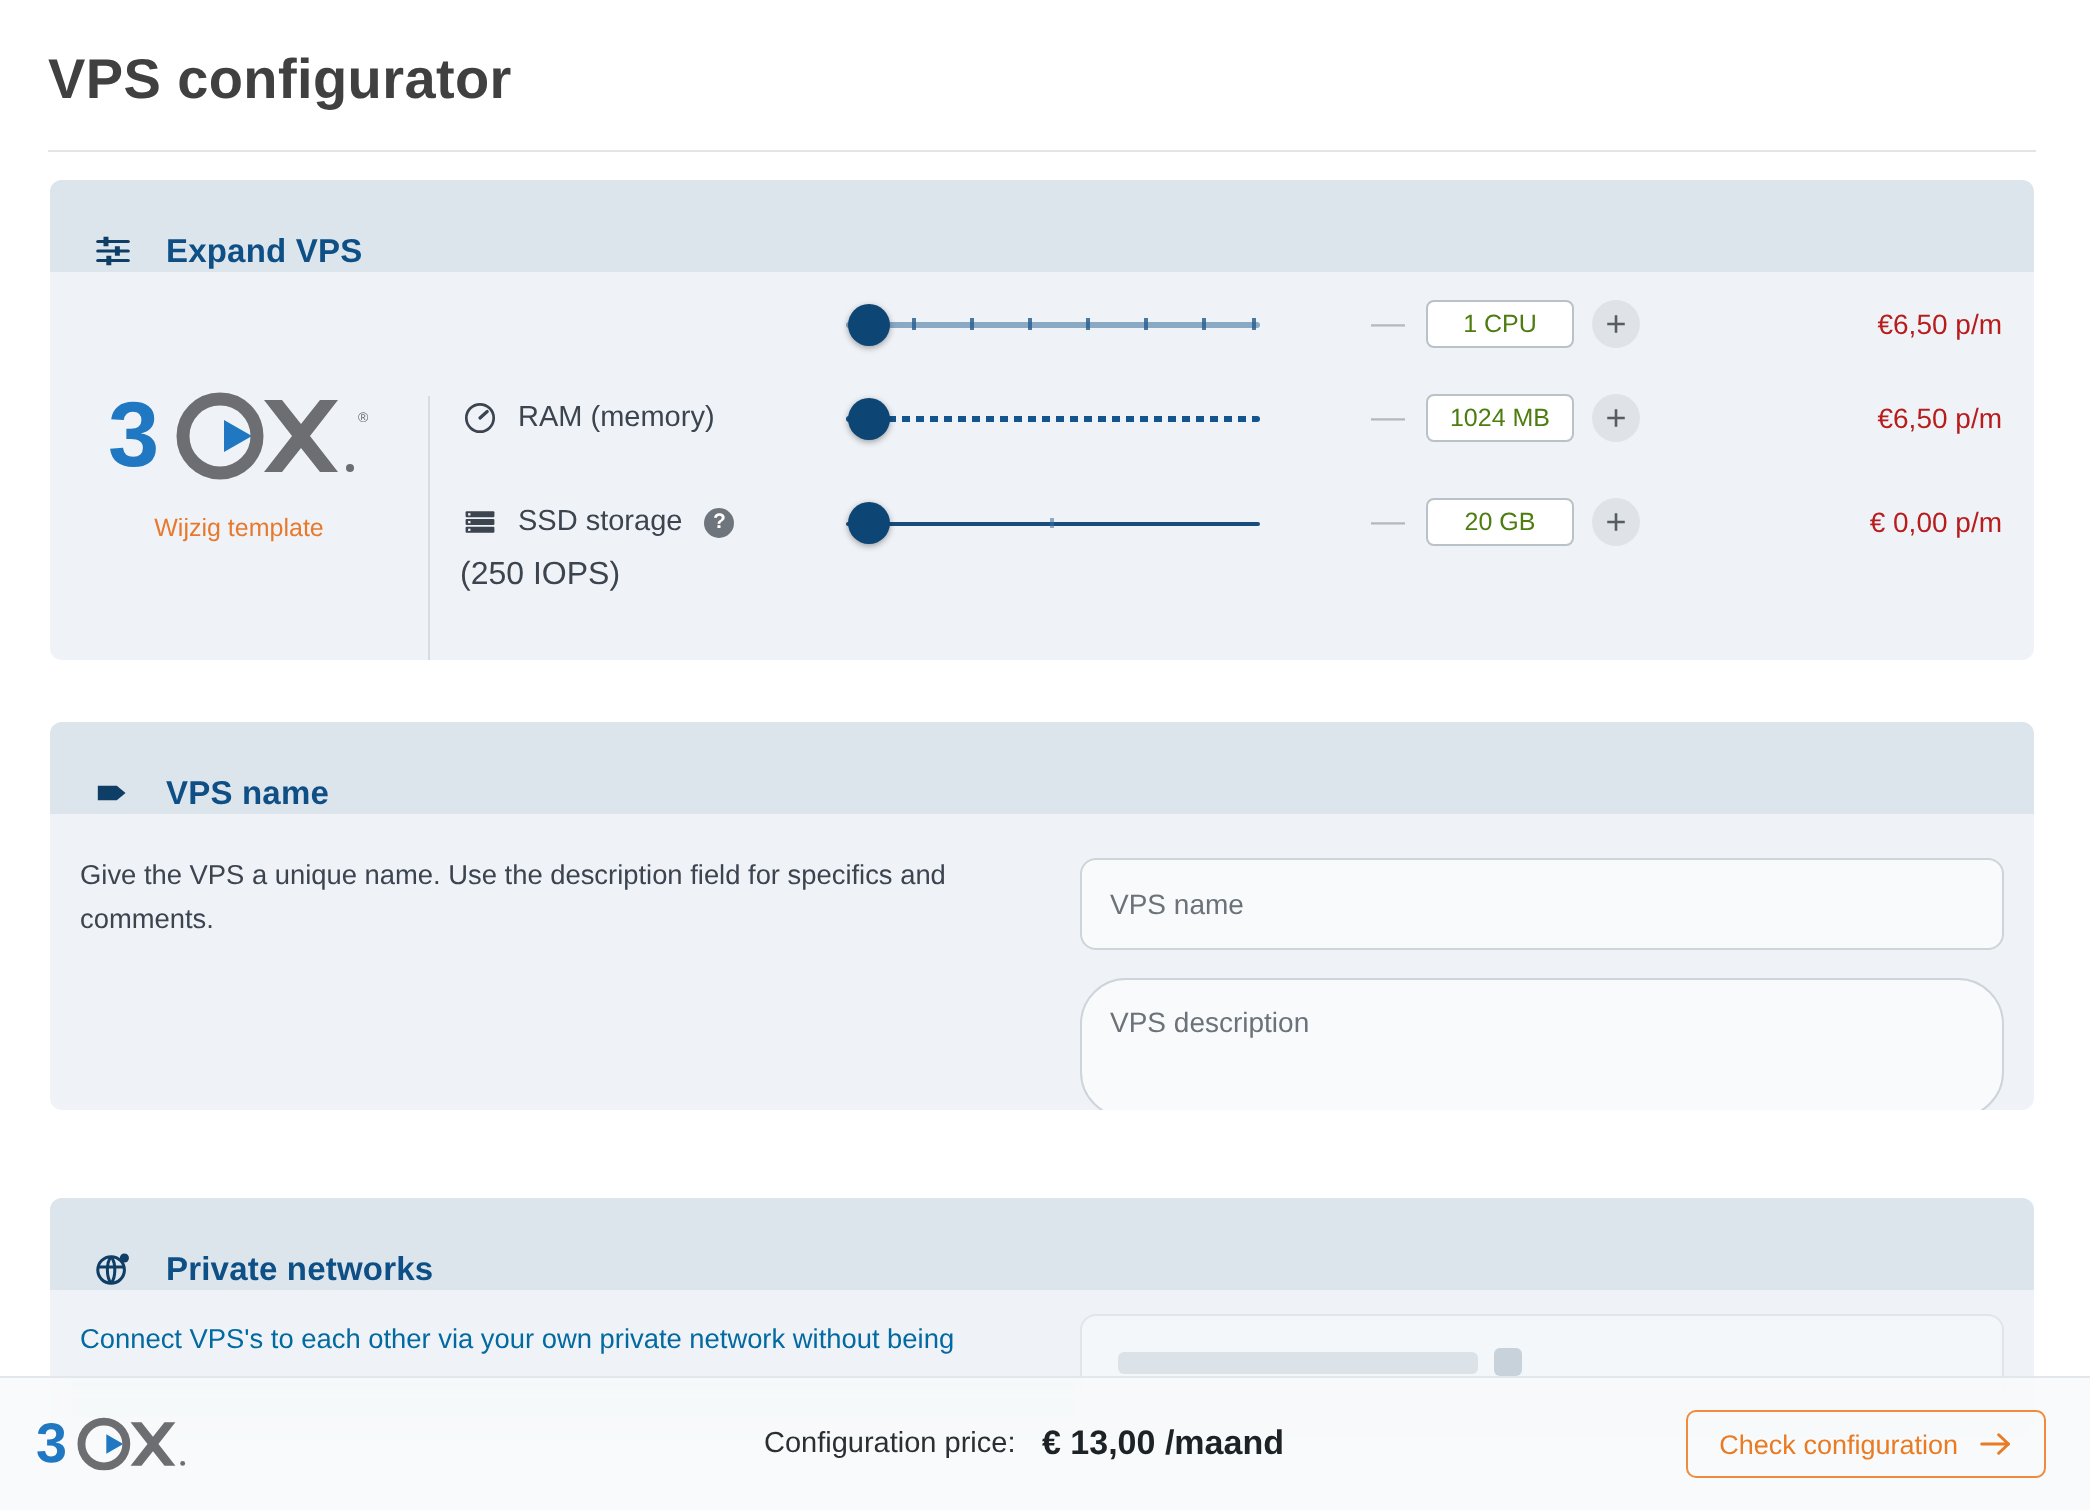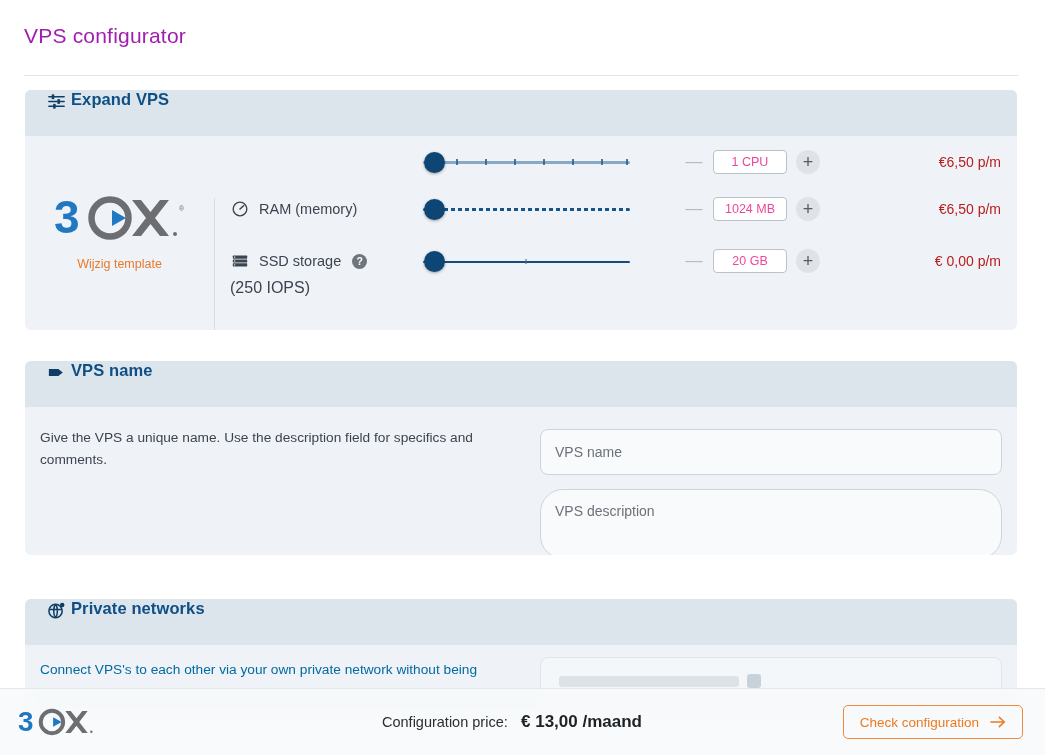--- a/index.html
+++ b/index.html
@@ -8,38 +8,38 @@
     width: 1045px; height: 755px;
     background: #ffffff;
     font-family: "Liberation Sans", sans-serif;
     overflow: hidden;
   }
   #root { position: relative; width: 1045px; height: 755px; background:#fff; }
 
   
   .page-title {
     position: absolute; left: 24px; top: 24px;
-    font-size: 21px; color: #a21caf; font-weight: 400;
+    font-size: 28px; color: #404040; font-weight: 700;
     letter-spacing: .2px;
   }
   .title-rule {
     position: absolute; left: 24px; top: 75px; width: 994px; height: 1px;
     background: #e2e5e8;
   }
 
   
   .card {
     position: absolute; left: 25px; width: 992px;
     background: #eff3f7;
     border-radius: 6px;
     overflow: hidden;
   }
   .card-head {
     height: 46px; background: #dce4ec;
-    display: flex; align-items: flex-start; gap: 4px;
+    display: flex; align-items: flex-end; gap: 16px;
     padding: 0 0 0 20px;
   }
   .card-head .ttl {
     font-size: 16.5px; font-weight: bold; color: #0e4f85; letter-spacing:.1px;
   }
   .card-ico { width: 22px; height: 22px; display:flex; align-items:center; justify-content:center; color:#0e3d66; flex:none;}
   .card-ico svg { display:block; }
 
   
   #card-expand { top: 90px; height: 240px; }
@@ -90,21 +90,21 @@
   }
 
   
   .stepper { position:absolute; left:470px; top:0; height:52px; display:flex; align-items:center; gap:9px; }
   .minus {
     width:20px; height:20px; display:flex; align-items:center; justify-content:center;
     color:#b4bac1; font-size:17px; cursor:default; user-select:none;
   }
   .valbox {
     width:74px; height:24px; border:1px solid #b9c1c9; border-radius:4px;
-    background:#fff; color:#ec4899; font-size:12.5px;
+    background:#fff; color:#4d7c0f; font-size:12.5px;
     display:flex; align-items:center; justify-content:center; cursor:text;
   }
   .plus {
     width:24px; height:24px; border-radius:50%; background:#dfe3e7; color:#555c64;
     display:flex; align-items:center; justify-content:center; font-size:18px;
     cursor:pointer; user-select:none; line-height:1;
   }
   .price {
     position:absolute; right:16px; top:0; height:52px;
     display:flex; align-items:center; font-size:14px; color:#b91c1c;

